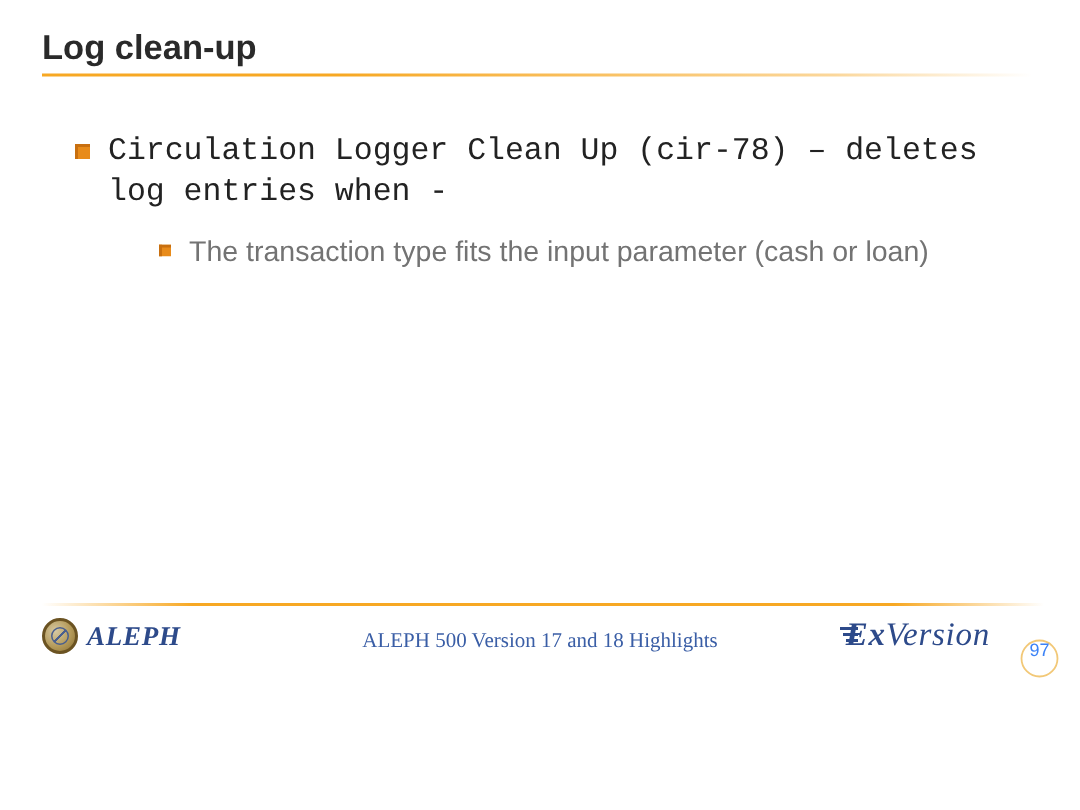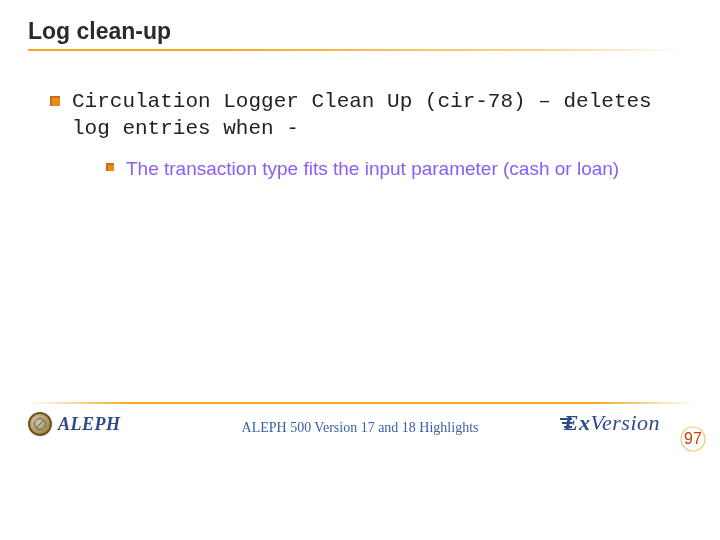--- a/index.html
+++ b/index.html
@@ -46,21 +46,21 @@
   }
   .l1 .txt { flex: 1; }
   .l2-group {
     padding-left: 56px;
     margin-bottom: 36px;
   }
   .l2 {
     display: flex;
     align-items: flex-start;
     font-size: 19px;
-    color: #8b5cf6;
+    color: #737373;
     line-height: 1.26;
   }
   .l2 .bullet {
     flex: 0 0 20px;
     margin-top: 6px;
   }
   .l2 .txt { flex: 1; }
   .bullet svg { display: block; }
 
   .footer {
@@ -140,24 +140,24 @@
     color: #2d4a8a;
     letter-spacing: 0.5px;
   }
   .ex-text .ex-e { font-weight: bold; }
   .page-num {
     position: absolute;
     right: 14px;
     bottom: 8px;
     width: 26px; height: 26px;
     display: flex;
-    align-items: center;
+    align-items: flex-start;
     justify-content: center;
-    font-size: 16px;
-    color: #c2410c;
+    font-size: 12px;
+    color: #3b82f6;
     font-family: Verdana, sans-serif;
   }
   .page-num svg {
     position: absolute;
     left: 0; top: 0;
   }
   .page-num span { position: relative; z-index: 1; }
 </style>
 </head>
 <body>

